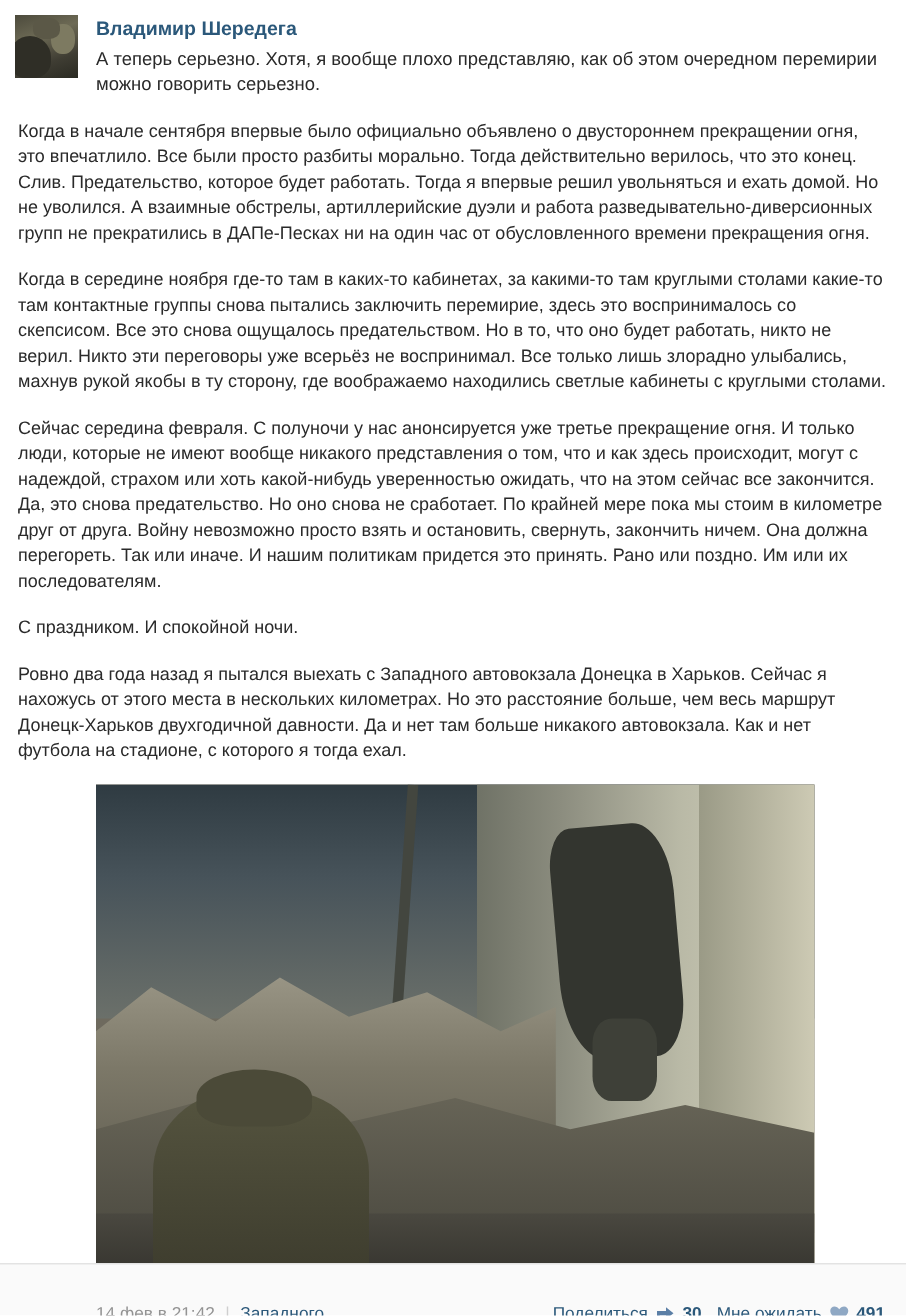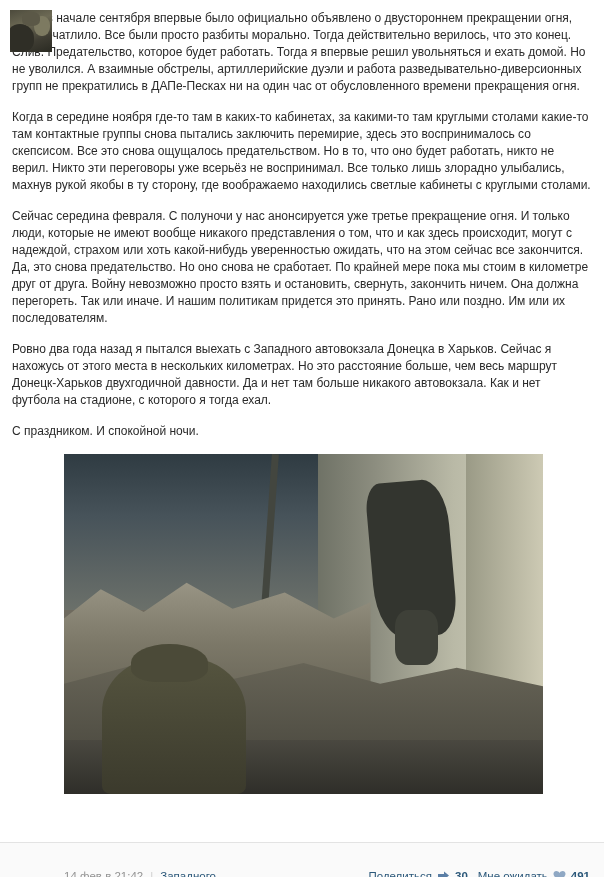--- a/index.html
+++ b/index.html
@@ -252,27 +252,31 @@
 <body>
 
 <div class="post">
 
   <div class="avatar">
     <div class="a-shape1"></div>
     <div class="a-shape2"></div>
     <div class="a-shape3"></div>
   </div>
 
+  <div class="content">
+    <a class="author" href="#">Владимир Шередега</a>
+    <p class="lead">А теперь серьезно. Хотя, я вообще плохо представляю, как об этом очередном перемирии можно говорить серьезно.</p>
+  </div>
 
   <div class="body-block">
     <p class="body-para">Когда в начале сентября впервые было официально объявлено о двустороннем прекращении огня, это впечатлило. Все были просто разбиты морально. Тогда действительно верилось, что это конец. Слив. Предательство, которое будет работать. Тогда я впервые решил увольняться и ехать домой. Но не уволился. А взаимные обстрелы, артиллерийские дуэли и работа разведывательно-диверсионных групп не прекратились в ДАПе-Песках ни на один час от обусловленного времени прекращения огня.</p>
     <p class="body-para">Когда в середине ноября где-то там в каких-то кабинетах, за какими-то там круглыми столами какие-то там контактные группы снова пытались заключить перемирие, здесь это воспринималось со скепсисом. Все это снова ощущалось предательством. Но в то, что оно будет работать, никто не верил. Никто эти переговоры уже всерьёз не воспринимал. Все только лишь злорадно улыбались, махнув рукой якобы в ту сторону, где воображаемо находились светлые кабинеты с круглыми столами.</p>
     <p class="body-para">Сейчас середина февраля. С полуночи у нас анонсируется уже третье прекращение огня. И только люди, которые не имеют вообще никакого представления о том, что и как здесь происходит, могут с надеждой, страхом или хоть какой-нибудь уверенностью ожидать, что на этом сейчас все закончится. Да, это снова предательство. Но оно снова не сработает. По крайней мере пока мы стоим в километре друг от друга. Войну невозможно просто взять и остановить, свернуть, закончить ничем. Она должна перегореть. Так или иначе. И нашим политикам придется это принять. Рано или поздно. Им или их последователям.</p>
+    <p class="body-para">С праздником. И спокойной ночи.</p>
     <p class="body-para">Ровно два года назад я пытался выехать с Западного автовокзала Донецка в Харьков. Сейчас я нахожусь от этого места в нескольких километрах. Но это расстояние больше, чем весь маршрут Донецк-Харьков двухгодичной давности. Да и нет там больше никакого автовокзала. Как и нет футбола на стадионе, с которого я тогда ехал.</p>
-    <p class="body-para">С праздником. И спокойной ночи.</p>
   </div>
 
   <div class="photo">
     <div class="ph-sky"></div>
     <div class="ph-wall"></div>
     <div class="ph-wall2"></div>
     <div class="ph-hole"></div>
     <div class="ph-hole2"></div>
     <div class="ph-pole"></div>
     <div class="ph-rubble"></div>

